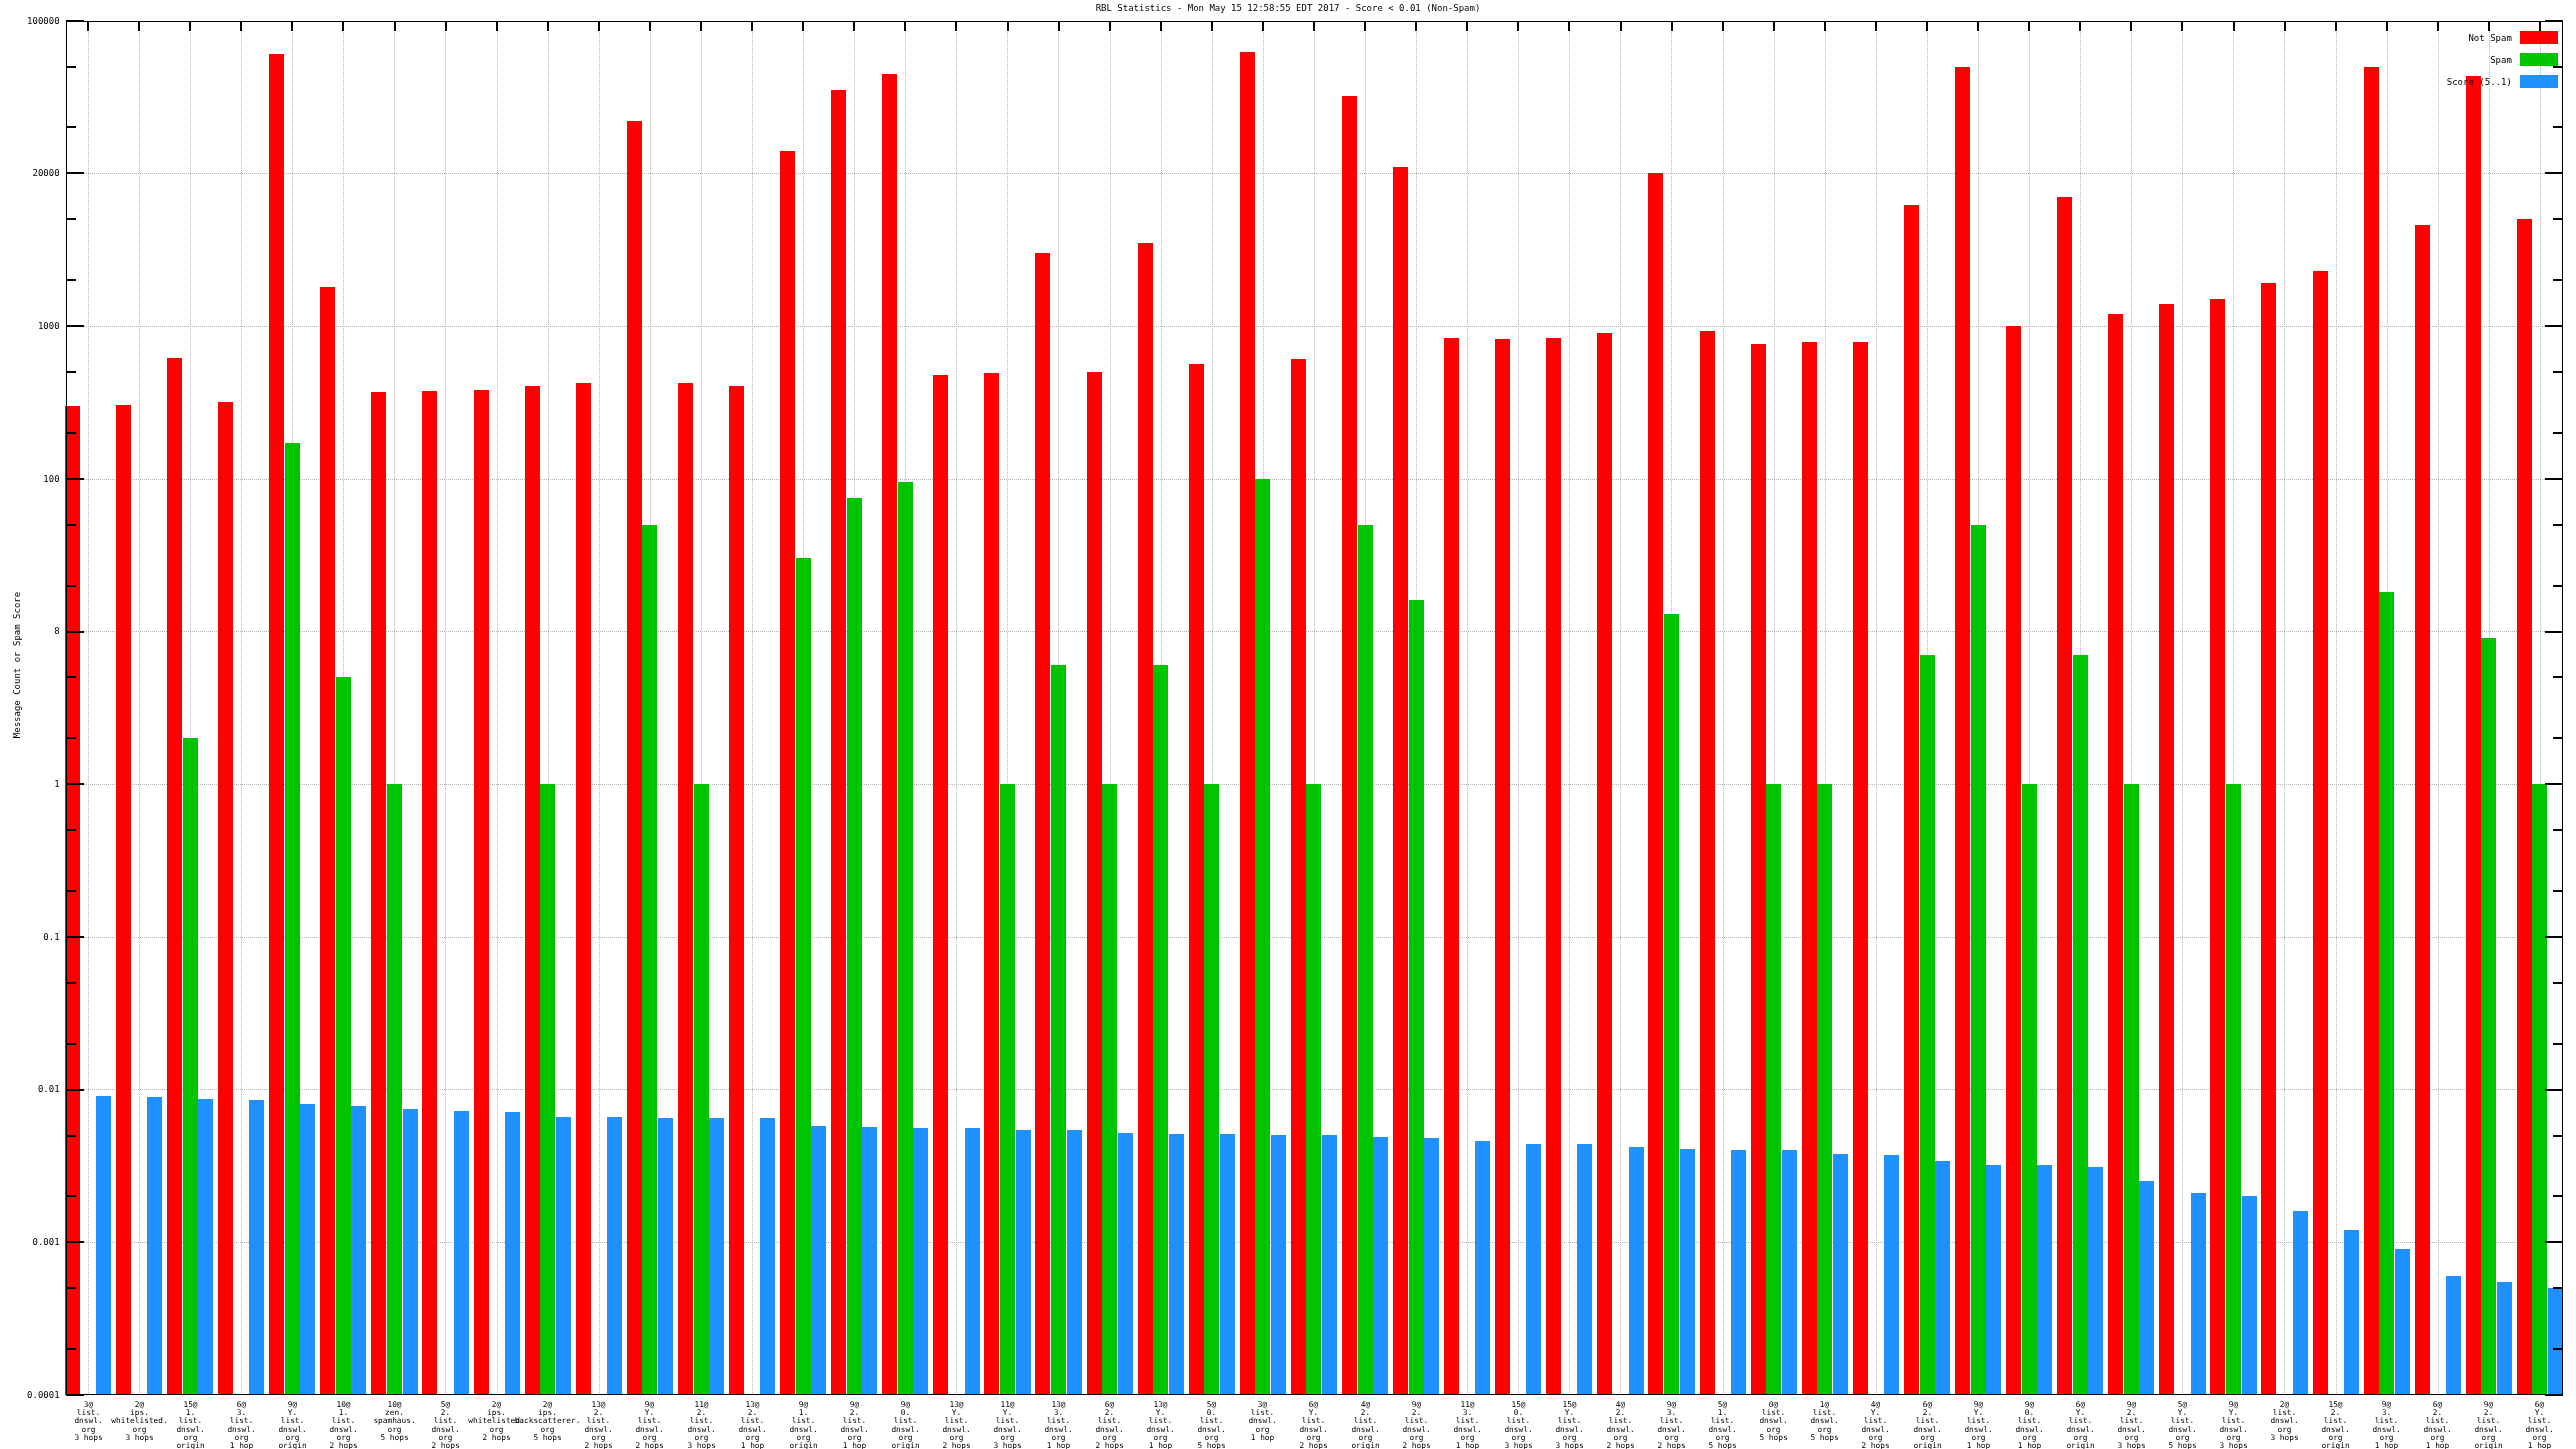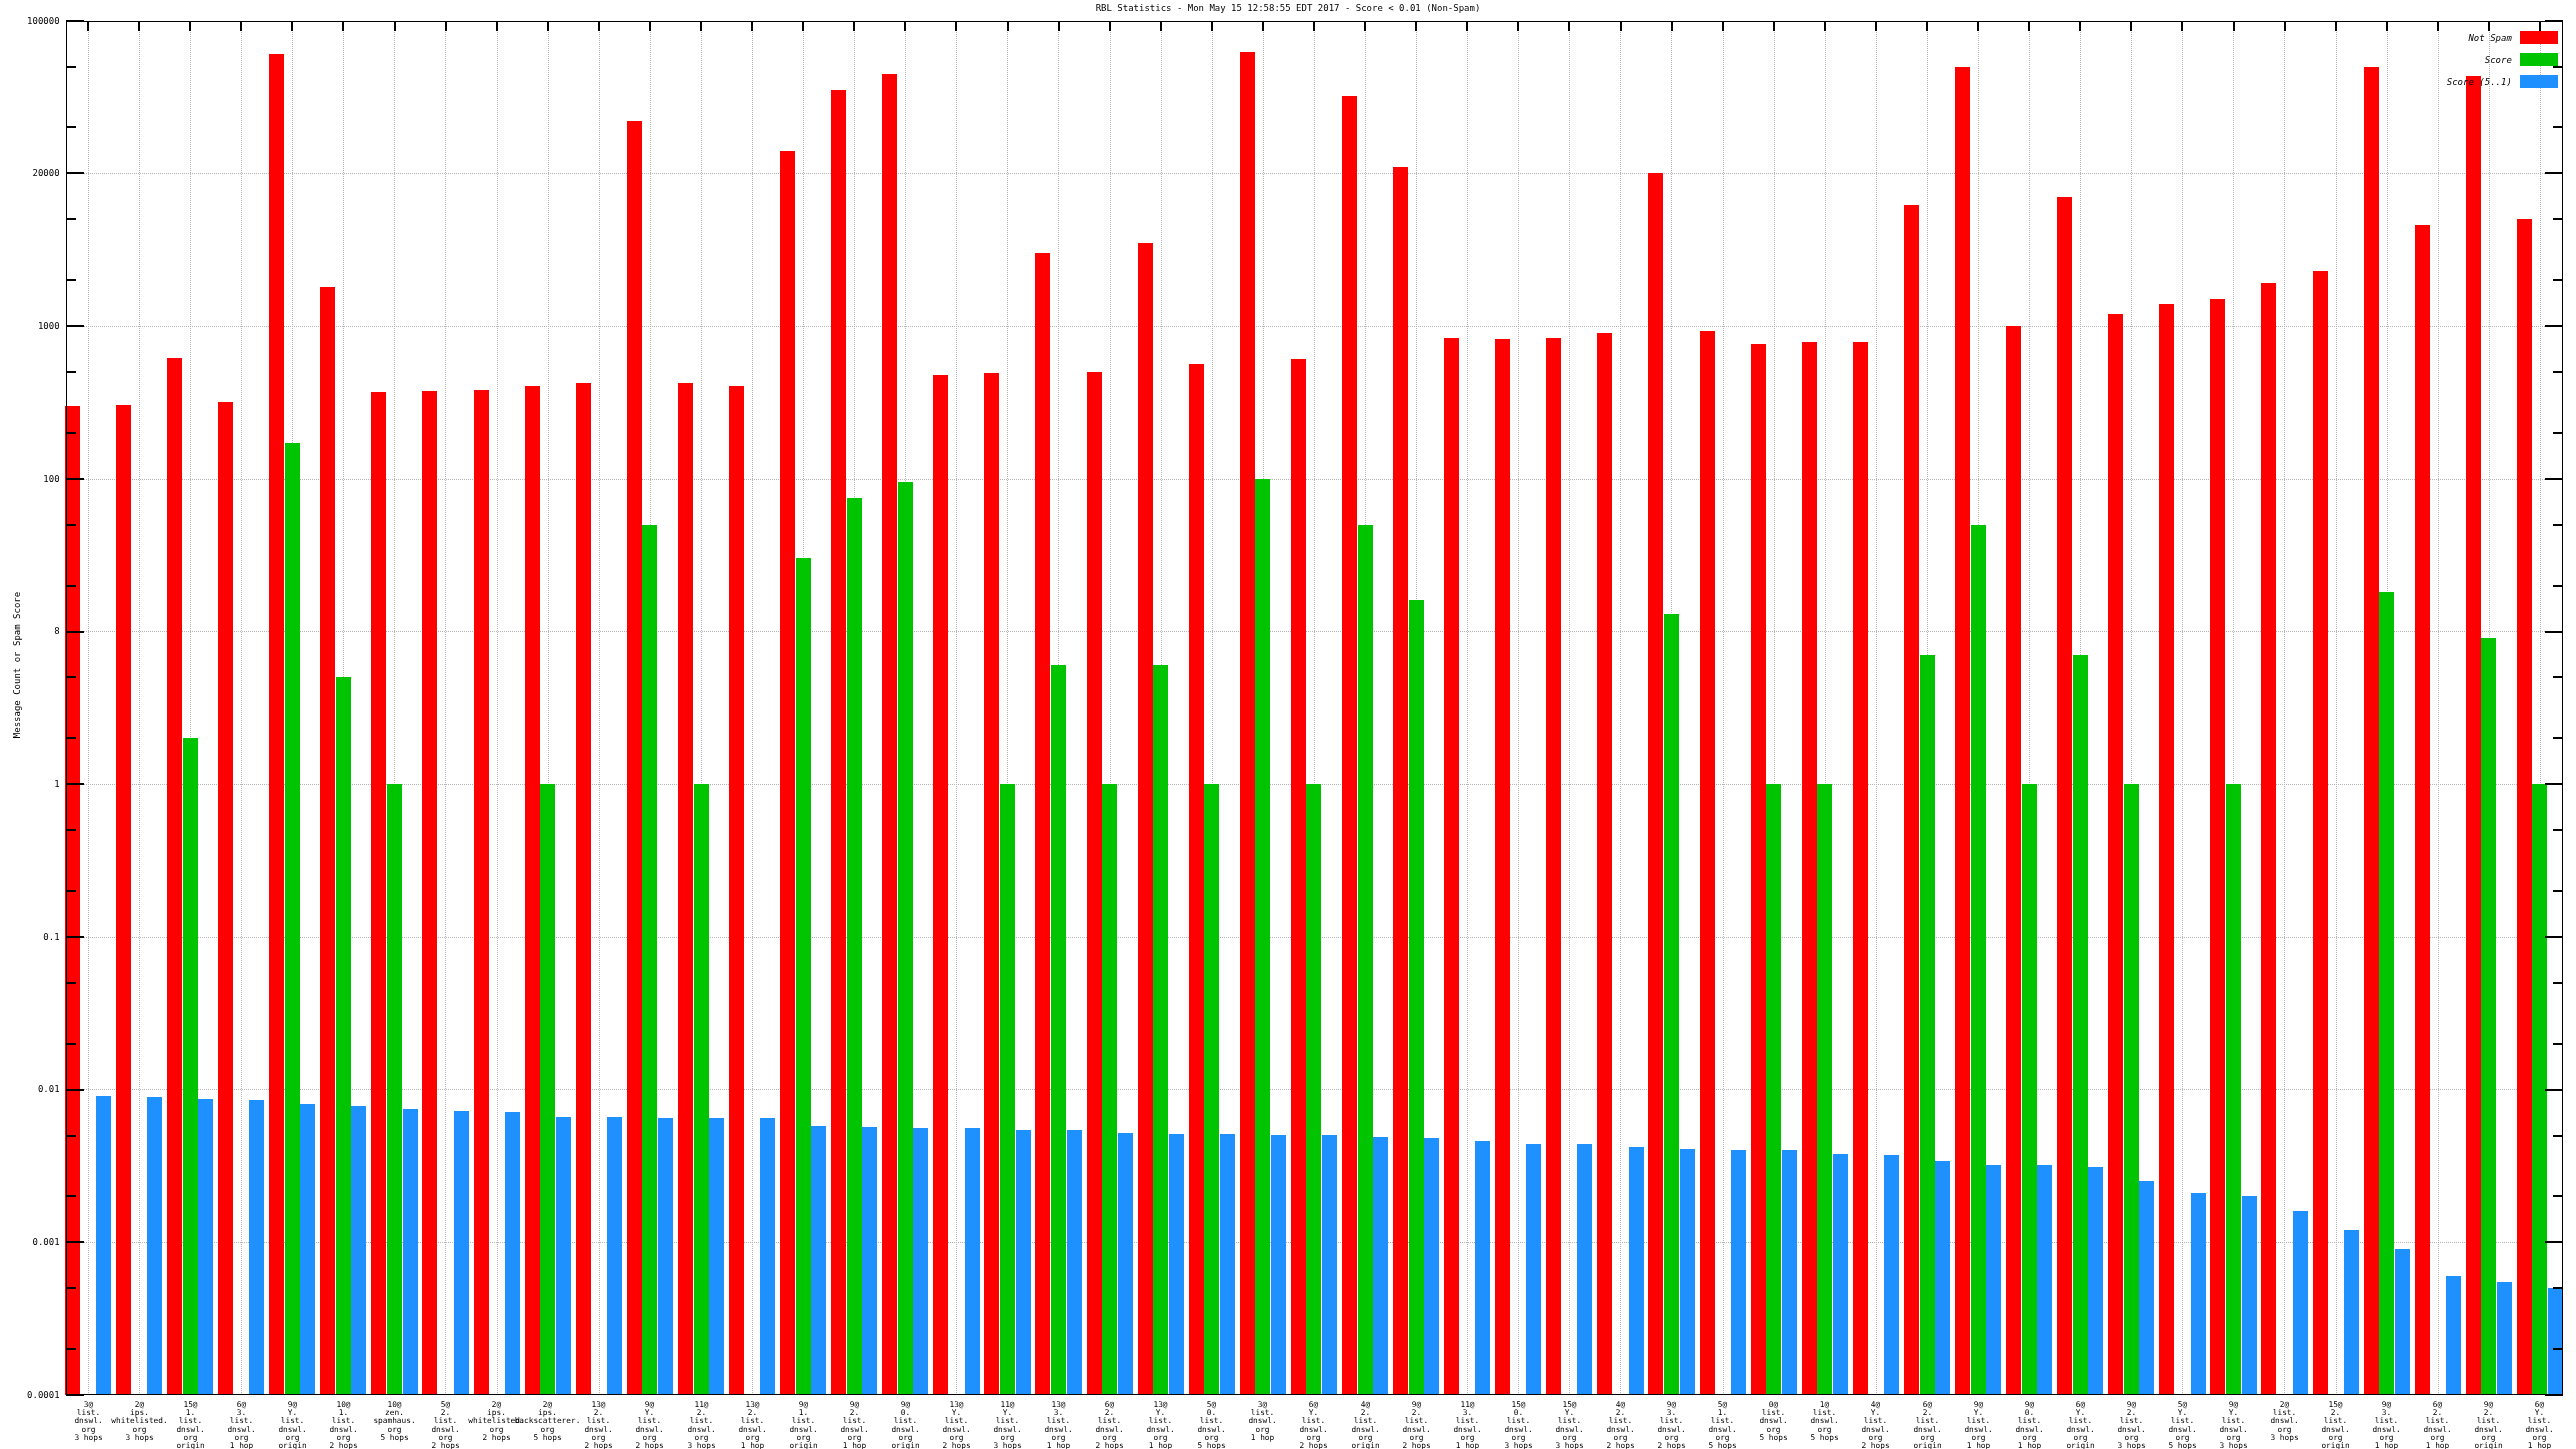--- a/index.html
+++ b/index.html
@@ -9,21 +9,21 @@
   .title{position:absolute;left:0;top:3.3px;width:2576px;text-align:center;font-size:9px;}
   .ylabel{position:absolute;left:11.5px;top:665px;transform:rotate(-90deg) translateX(-50%);transform-origin:0 0;white-space:nowrap;font-size:9px;}
   .grid-h{position:absolute;height:0;border-top:0.8px dotted #b4b4b4;}
   .grid-v{position:absolute;width:0;border-left:0.8px dotted #b4b4b4;}
   .tick{position:absolute;background:#000;}
   .ytick-label{position:absolute;width:58px;text-align:right;font-size:9px;line-height:10px;}
   .xlabel{position:absolute;width:107px;text-align:center;font-size:7.8px;line-height:8.2px;}
   .xlabel span{display:block;white-space:nowrap;}
   .bar{position:absolute;}
   .legend{position:absolute;top:31px;right:18px;}
-  .legend-row{display:flex;justify-content:flex-end;align-items:center;margin-bottom:9px;font-style:italic;}
+  .legend-row{display:flex;justify-content:flex-end;align-items:center;margin-bottom:9px;}
   .legend-label{font-size:9px;margin-right:8.2px;white-space:nowrap;}
   .legend-swatch{width:38px;height:13px;}
 </style>
 </head>
 <body>
 
 <div id="chart">
   <div class="title">RBL Statistics - Mon May 15 12:58:55 EDT 2017 - Score &lt; 0.01 (Non-Spam)</div>
   <div class="ylabel">Message Count or Spam Score</div>
   <div id="grid-layer">
@@ -718,21 +718,21 @@
         <span>org</span>
         <span>1 hop</span>
       </div>
     </div>
   <div class="legend" id="legend">
       <div class="legend-row">
         <span class="legend-label">Not Spam</span>
         <span class="legend-swatch" style="background: rgb(255, 0, 0);"></span>
       </div>
       <div class="legend-row">
-        <span class="legend-label">Score</span>
+        <span class="legend-label">Spam</span>
         <span class="legend-swatch" style="background: rgb(0, 196, 0);"></span>
       </div>
       <div class="legend-row">
         <span class="legend-label">Score (5..1)</span>
         <span class="legend-swatch" style="background: rgb(30, 144, 255);"></span>
       </div>
     </div>
 </div>
 
 

